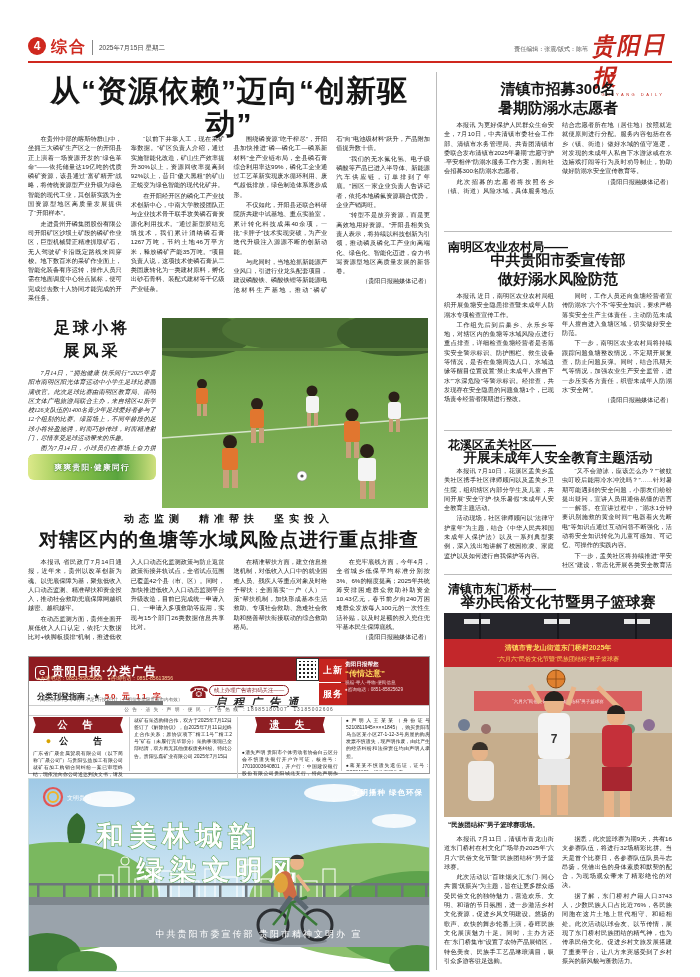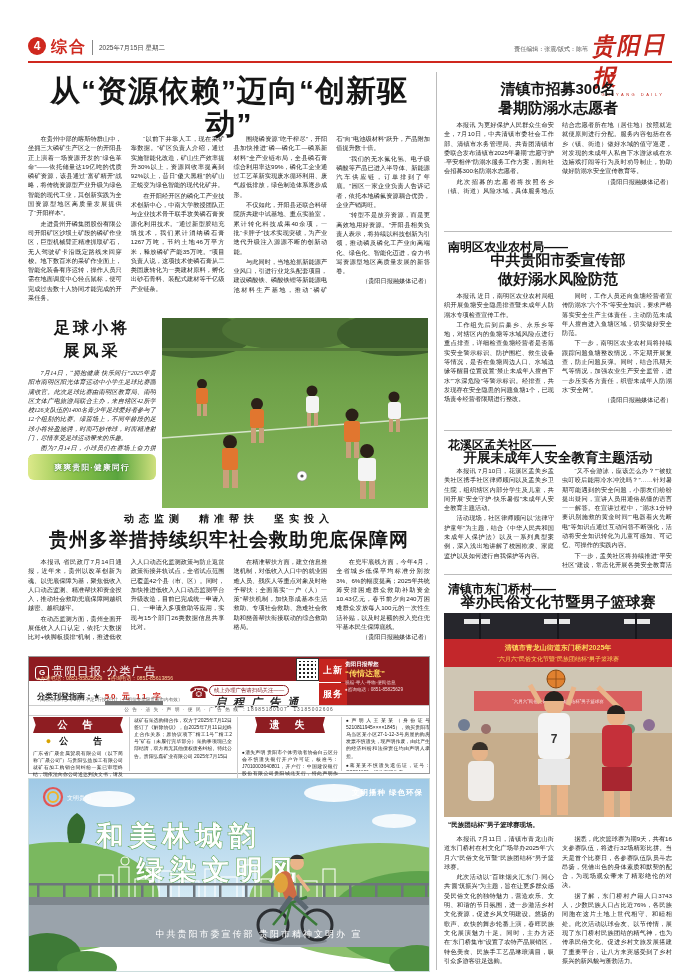--- a/index.html
+++ b/index.html
@@ -36,21 +36,21 @@
   
   .fb-title{font-size:16px;font-weight:900;text-align:center;letter-spacing:3px;}
   .fb-body{font-family:"Liberation Serif","DejaVu Serif",serif;font-style:italic;}
   .fb-banner{background:linear-gradient(90deg,#dce98a,#8cc24a 35%,#5aa53e 70%,#cfe07e);
              border-radius:6px;display:flex;align-items:center;justify-content:center;}
   .fb-banner span{color:#fff;font-weight:900;font-size:8px;letter-spacing:1px;
                   text-shadow:0 0 2px #2f6e22,0 0 1px #2f6e22;}
   
   .cl-wrap{border:1px solid #999;background:#fff;}
   .cl-band{background:#8e1b20;}
-  .cl-brand{color:#fff;font-weight:400;font-size:11.5px;letter-spacing:1px;}
+  .cl-brand{color:#fff;font-weight:700;font-size:11.5px;letter-spacing:1px;}
   .cl-glyph{display:inline-block;width:12px;height:12px;border:1.5px solid #fff;border-radius:3px;
             color:#fff;font-size:8px;line-height:12px;text-align:center;font-weight:bold;margin-right:3px;}
   .cl-phones{color:#ffd9a0;font-size:5.2px;}
   .cl-guide{font-size:8px;font-weight:bold;color:#222;}
   .cl-guide b{color:#cf281e;border-bottom:5px solid #737373;letter-spacing:2px;}
   .cl-note{font-size:4.6px;color:#666;}
   .cl-scanbox{border:1px solid #8e1b20;border-radius:6px;font-size:5.4px;color:#7a1418;
               padding:1px 4px;display:inline-block;}
   .cl-qc{font-size:11px;font-weight:900;font-style:italic;color:#222;letter-spacing:2px;}
   .qr{width:17px;height:17px;background:
@@ -177,21 +177,21 @@
             <rect x="-7" y="13" width="6" height="18" fill="#c9a07a"></rect>
             <rect x="2" y="13" width="6" height="18" fill="#c9a07a"></rect>
           </g>
       </g>
       <circle cx="140" cy="158" r="5" fill="#ffffff" stroke="#888" stroke-width="0.6"></circle>
       <circle cx="140" cy="158" r="1.6" fill="#555"></circle>
     </svg>
   </div>
 
   <div class="abs wel-kicker" style="left:28px;top:512px;width:402px;">动态监测　精准帮扶　坚实投入</div>
-  <div class="abs h-wel" style="left:28px;top:527px;width:402px;">贵州多举措持续织牢社会救助兜底保障网</div>
+  <div class="abs h-wel" style="left:28px;top:527px;width:402px;">对辖区内的鱼塘等水域风险点进行重点排查</div>
   <div class="abs bt cols4" style="left:28px;top:557px;width:402px;height:94px;">
       <p>本报讯 省民政厅7月14日通报，近年来，贵州以改革创新为魂、以兜底保障为基，聚焦低收入人口动态监测、精准帮扶和资金投入，推动社会救助兜底保障网越织越密、越织越牢。</p>
       <p>在动态监测方面，贵州全面开展低收入人口认定，依托“大数据比对+铁脚板摸排”机制，推进低收入人口动态化监测政策与防止返贫政策衔接并轨试点，全省试点范围已覆盖42个县（市、区）。同时，加快推进低收入人口动态监测平台升级改造，目前已完成统一申请入口、一申请入多项救助等应用，实现与15个部门26类数据信息共享比对。</p>
       <p>在精准帮扶方面，建立信息推送机制，对低收入人口中的就业困难人员、残疾人等重点对象及时给予帮扶；全面落实“一户（人）一策”帮扶机制，加快形成基本生活救助、专项社会救助、急难社会救助和慈善帮扶衔接联动的综合救助格局。</p>
       <p>在兜牢底线方面，今年4月，全省城乡低保平均标准分别按3%、6%的幅度提高；2025年共统筹安排困难群众救助补助资金10.43亿元，春节前夕向240万困难群众发放每人100元的一次性生活补贴，以及时足额的投入兜住兜牢基本民生保障底线。</p>
       <p class="cred">（贵阳日报融媒体记者）</p>
     </div>
 
   <div class="abs cl-wrap" style="left:28px;top:656px;width:400px;height:116px;">
 
@@ -226,21 +226,21 @@
 
     <div class="hotline" style="position:absolute;left:0;top:48px;width:400px;height:9px;text-align:center;">公 告 · 遗 失 · 声 明 · 便 民 · 广 告 热 线 ：18985180007　13185002606</div>
 
     <div style="position:absolute;left:4px;top:60px;width:90px;">
       <div class="ribbon">公 告</div>
       <div class="cl-head"><span class="bullet">●</span><span>公　告</span></div>
       <div class="cl-col" style="height:30px;">广东省广晟金属贸易有限公司（以下简称“广晟公司”）与贵阳弘益加工有限公司就矿石加工购销合同纠纷一案已审理终结，现依法向你公司送达判决文书，请及时领取，逾期视为送达。特此公告。</div>
     </div>
     <div class="cl-col" style="position:absolute;left:100px;top:60px;width:98px;height:54px;border-left:1px solid #ccc;padding-left:4px;">就矿石采选购销合作，双方于2025年7月12日签订了《解除协议》，自2025年7月11日起终止合作关系；原协议项下“精工1号”“精工2号”矿石（未履行完毕部分）采购事项现已全部结清，双方再无其他债权债务纠纷。特此公告。贵阳弘磊矿业有限公司 2025年7月15日</div>
     <div style="position:absolute;left:208px;top:60px;width:96px;border-left:1px solid #ccc;padding-left:4px;">
-      <div class="ribbon" style="width:70px;margin:0 auto 16px;">遗 失</div>
+      <div class="ribbon" style="width:70px;margin:0 auto 16px;text-decoration:underline;">遗 失</div>
       <div class="cl-col" style="height:42px;">●遗失声明 贵阳市个体劳动者协会白云区分会不慎遗失银行开户许可证，核准号：J7010003640801，开户行：中国建设银行股份有限公司贵阳城北支行，特此声明作废。</div>
     </div>
     <div class="cl-col" style="position:absolute;left:312px;top:60px;width:84px;height:54px;border-left:1px solid #ccc;padding-left:4px;">
         <p>●声明人王某某（身份证号5210811945××××1845），购买贵阳市乌当区某小区27-1-12-3号房屋的购房发票不慎遗失，现声明作废，由此产生的经济纠纷和法律责任均由声明人承担。</p>
         <p>●蒋某某不慎遗失退伍证，证号：G2024106，特此声明作废。</p>
       </div>
   </div>
 
   <div class="abs adbox" style="left:28px;top:778px;width:400px;height:192px;">
     <svg width="400" height="192" viewBox="0 0 400 192">

